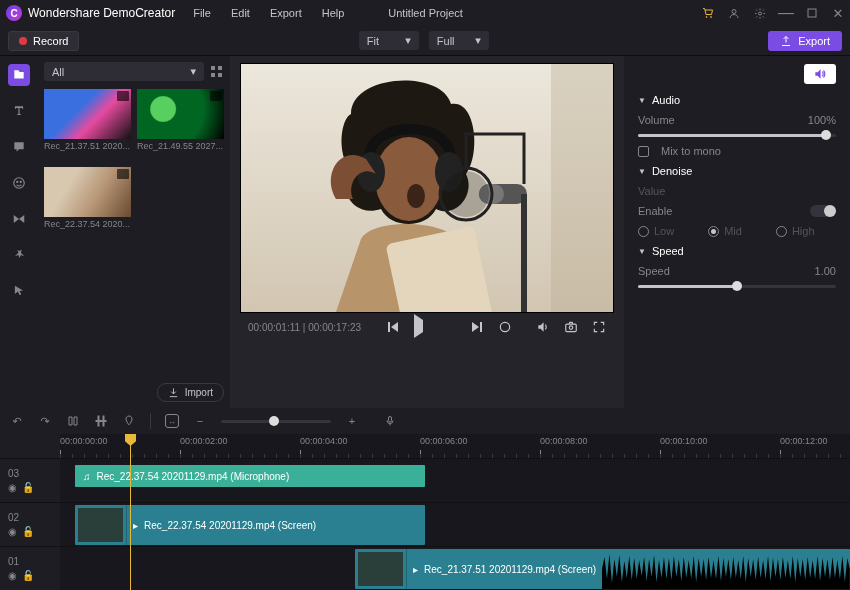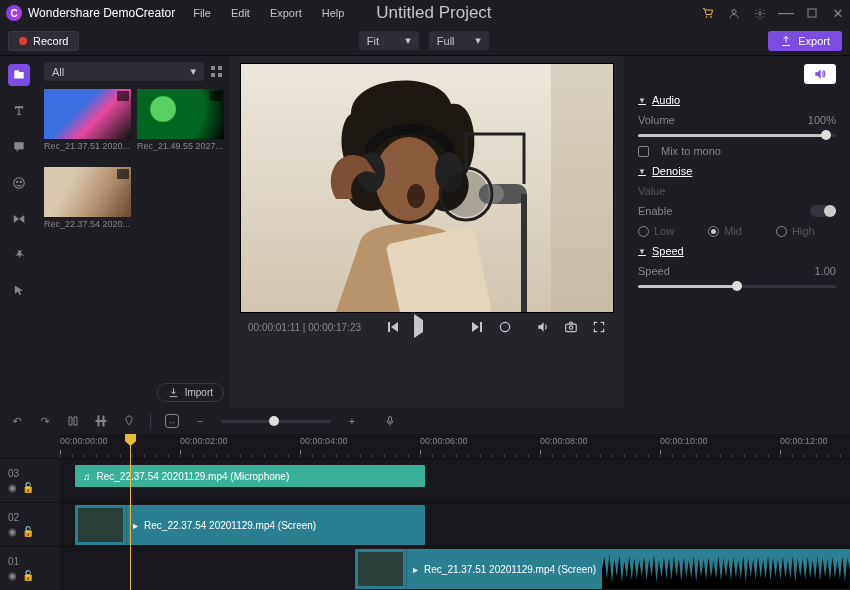--- a/index.html
+++ b/index.html
@@ -19,21 +19,21 @@
   html,body { margin:0; padding:0; width:850px; height:590px; overflow:hidden; background:var(--bg0); font-family:"Segoe UI",Arial,sans-serif; color:var(--text); font-size:11px; }
   svg { display:block; }
 
   
   #titlebar { height:26px; background:var(--bg1); display:flex; align-items:center; padding:0 6px; }
   #titlebar .logo { width:16px; height:16px; border-radius:50%; background:linear-gradient(135deg,#6C3EE8,#C13ED1); display:flex; align-items:center; justify-content:center; margin-right:6px;}
   #titlebar .brand { font-size:12px; color:#fff; margin-right:18px; }
   #titlebar .menu { display:flex; gap:20px; color:var(--text); }
   #titlebar .menu span { font-size:11px; cursor:default; }
   #titlebar .spacer { flex:1; }
-  #titlebar .proj { font-size:17px; color:var(--text); margin-right:auto; margin-left:32px;}
+  #titlebar .proj { font-size:11px; color:var(--text); margin-right:auto; margin-left:44px;}
   #titlebar .win-icons { display:flex; gap:14px; margin-left:12px; }
   #titlebar .win-icons span { width:12px; height:12px; display:flex; align-items:center; justify-content:center; color:var(--text-dim);}
   
   
   #toolbar { height:30px; background:var(--bg1); display:flex; align-items:center; padding:0 8px; border-bottom:1px solid #0c0b10;}
   .record-btn { display:flex; align-items:center; gap:6px; background:var(--bg3); border:1px solid var(--border); border-radius:3px; padding:3px 10px; color:#fff; font-size:11px;}
   .record-btn .dot { width:8px; height:8px; border-radius:50%; background:#E03C3C;}
   .sel { display:flex; align-items:center; background:var(--bg3); border-radius:3px; padding:3px 8px; font-size:11px; min-width:60px; justify-content:space-between; gap:18px;}
   .export-btn { display:flex; align-items:center; gap:6px; background:var(--accent); border-radius:3px; padding:4px 12px; color:#fff; font-size:11px;}
 
@@ -59,21 +59,21 @@
   #preview-foot { width:100%; display:flex; align-items:center; justify-content:space-between; padding:8px 18px 0 18px;}
   #preview-foot .tcodes { font-size:10px; color:var(--text-dim); }
   #preview-foot .controls { display:flex; gap:14px; }
   #preview-foot .right-ctrls { display:flex; gap:14px; }
   .pico { width:14px; height:14px; color:var(--text); }
   .triangle-r { width:0; height:0; border-top:6px solid transparent; border-bottom:6px solid transparent; border-left:9px solid var(--text);}
   .square { width:10px; height:10px; background:var(--text); }
 
   #props { width:226px; background:var(--bg1); padding:8px 14px 0 14px; font-size:11px;}
   #props .float-btn { float:right; background:#fff; border-radius:3px; padding:3px 8px; margin-bottom:10px;}
-  #props .sec-head { display:flex; align-items:center; gap:6px; color:#fff; margin:3px 0 8px 0; clear:both;text-decoration:underline;}
+  #props .sec-head { display:flex; align-items:center; gap:6px; color:#fff; margin:3px 0 8px 0; clear:both;}
   #props .sec-head::before { content:"▼"; font-size:8px; color:var(--text);}
   #props .prow { display:flex; justify-content:space-between; align-items:center; margin:8px 0; color:var(--text-dim);}
   .slider { position:relative; height:3px; background:var(--bg4); border-radius:2px; }
   .slider .fill { position:absolute; height:100%; background:var(--text); border-radius:2px;}
   .slider .knob { position:absolute; width:10px; height:10px; border-radius:50%; background:#ddd; top:-4px; transform:translateX(-50%);}
   .checkbox { width:11px; height:11px; border:1px solid var(--text-dim); border-radius:2px;}
   .radio { width:11px; height:11px; border:1px solid var(--text-dim); border-radius:50%; display:inline-block;}
   .radio.on::after{content:"";display:block;width:5px;height:5px;border-radius:50%;background:var(--text);margin:2px auto;}
   .toggle { width:26px; height:12px; border-radius:6px; background:var(--bg4); position:relative;}
   .toggle::after{content:"";position:absolute;width:12px;height:12px;border-radius:50%;background:#ccc;right:0;top:0;}

